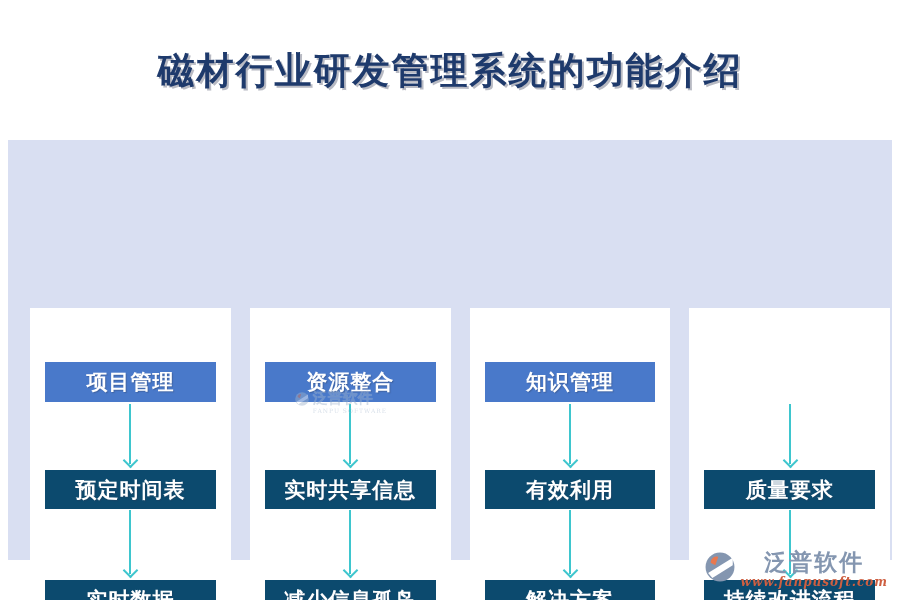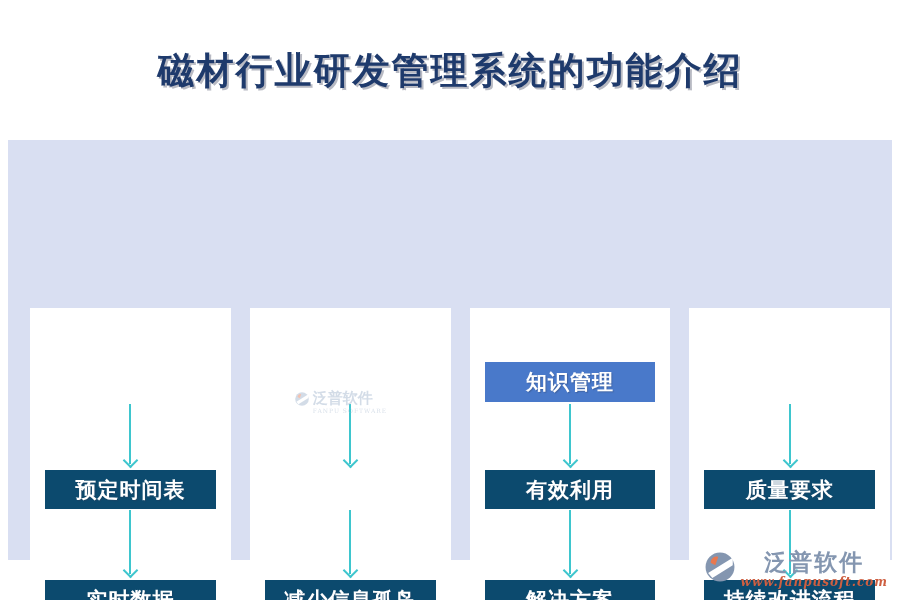--- a/index.html
+++ b/index.html
@@ -73,48 +73,51 @@
 </style>
 </head>
 <body>
 
 <h1 class="page-title">磁材行业研发管理系统的功能介绍</h1>
 
 <div class="board">
   <div class="cols">
 
     <div class="panel">
+      <div class="hbox">项目管理</div>
       <div class="arrow a1">
           <span class="shaft"></span>
           <span class="head"></span>
         </div>
       <div class="gbox g1">预定时间表</div>
       <div class="arrow a2">
           <span class="shaft"></span>
           <span class="head"></span>
         </div>
       <div class="gbox g2">实时数据</div>
     </div>
 
     <div class="panel">
+      <div class="hbox">资源整合</div>
       <div class="watermark">
         <svg width="16" height="16" viewBox="0 0 40 40">
           <circle cx="20" cy="20" r="17" fill="#9FB3CC"></circle>
           <path d="M6 27 L35 9 L35 18 L11 33 Z" fill="#ffffff"></path>
           <path d="M9 15 a7 7 0 0 1 9 -7 l-3.5 10 z" fill="#E8784F"></path>
         </svg>
         <span class="wm-text">
           <span class="wm-name">泛普软件</span>
           <span class="wm-sub">FANPU SOFTWARE</span>
         </span>
       </div>
       <div class="arrow a1">
           <span class="shaft"></span>
           <span class="head"></span>
         </div>
+      <div class="gbox g1">实时共享信息</div>
       <div class="arrow a2">
           <span class="shaft"></span>
           <span class="head"></span>
         </div>
       <div class="gbox g2">减少信息孤岛</div>
     </div>
 
     <div class="panel">
       <div class="hbox">知识管理</div>
       <div class="arrow a1">

